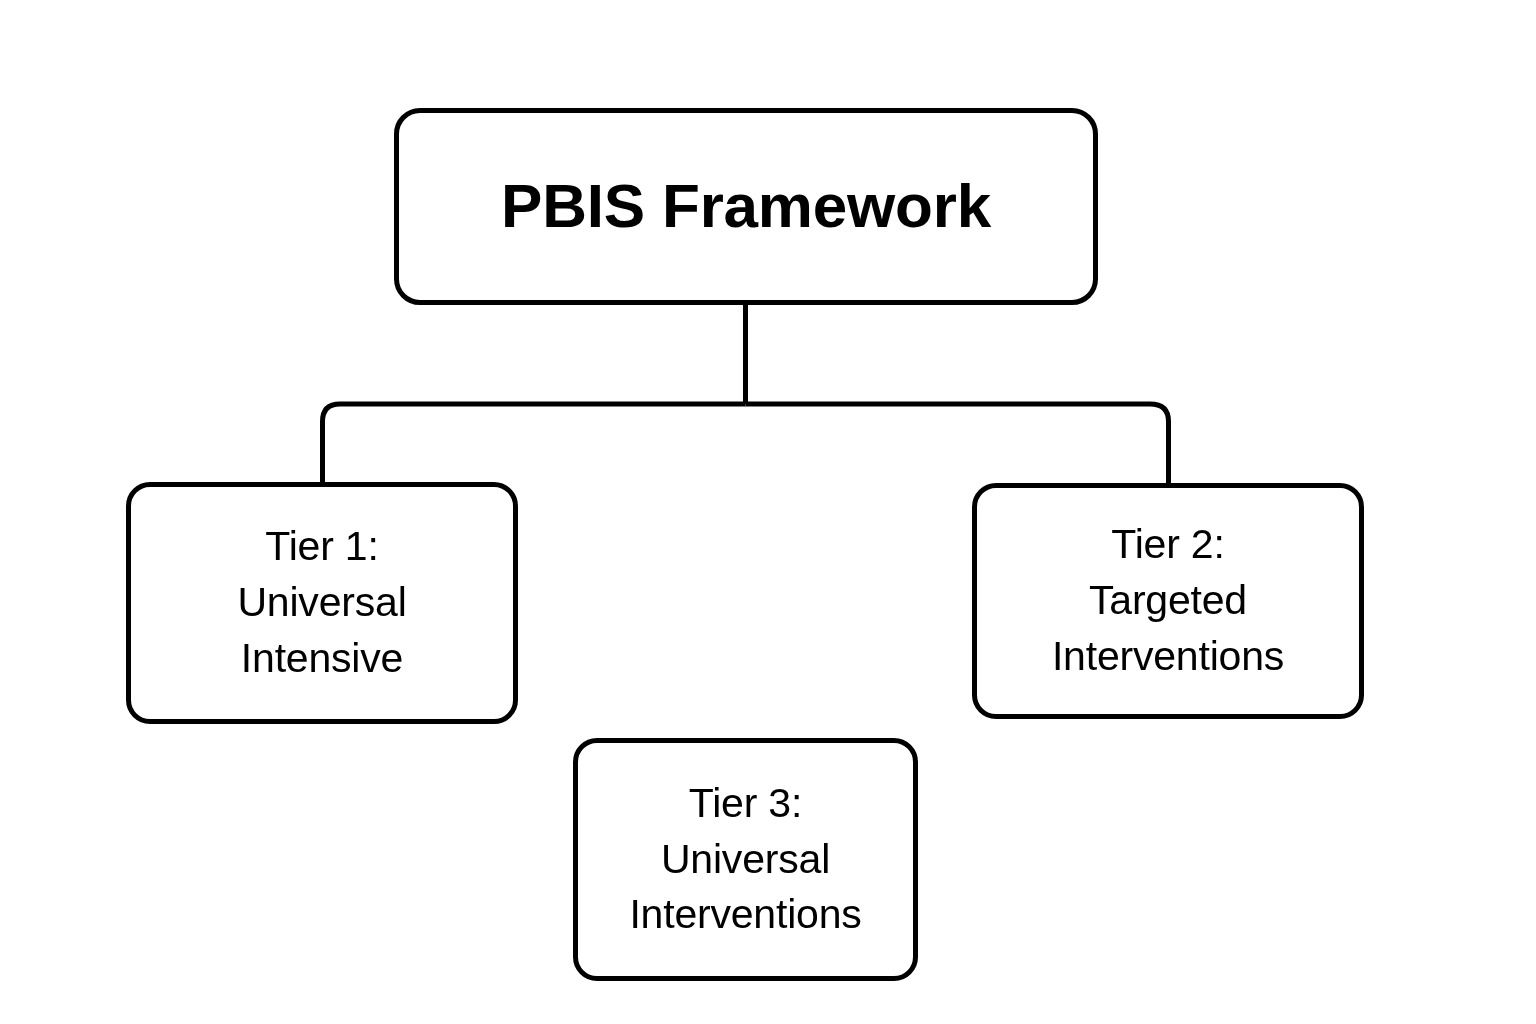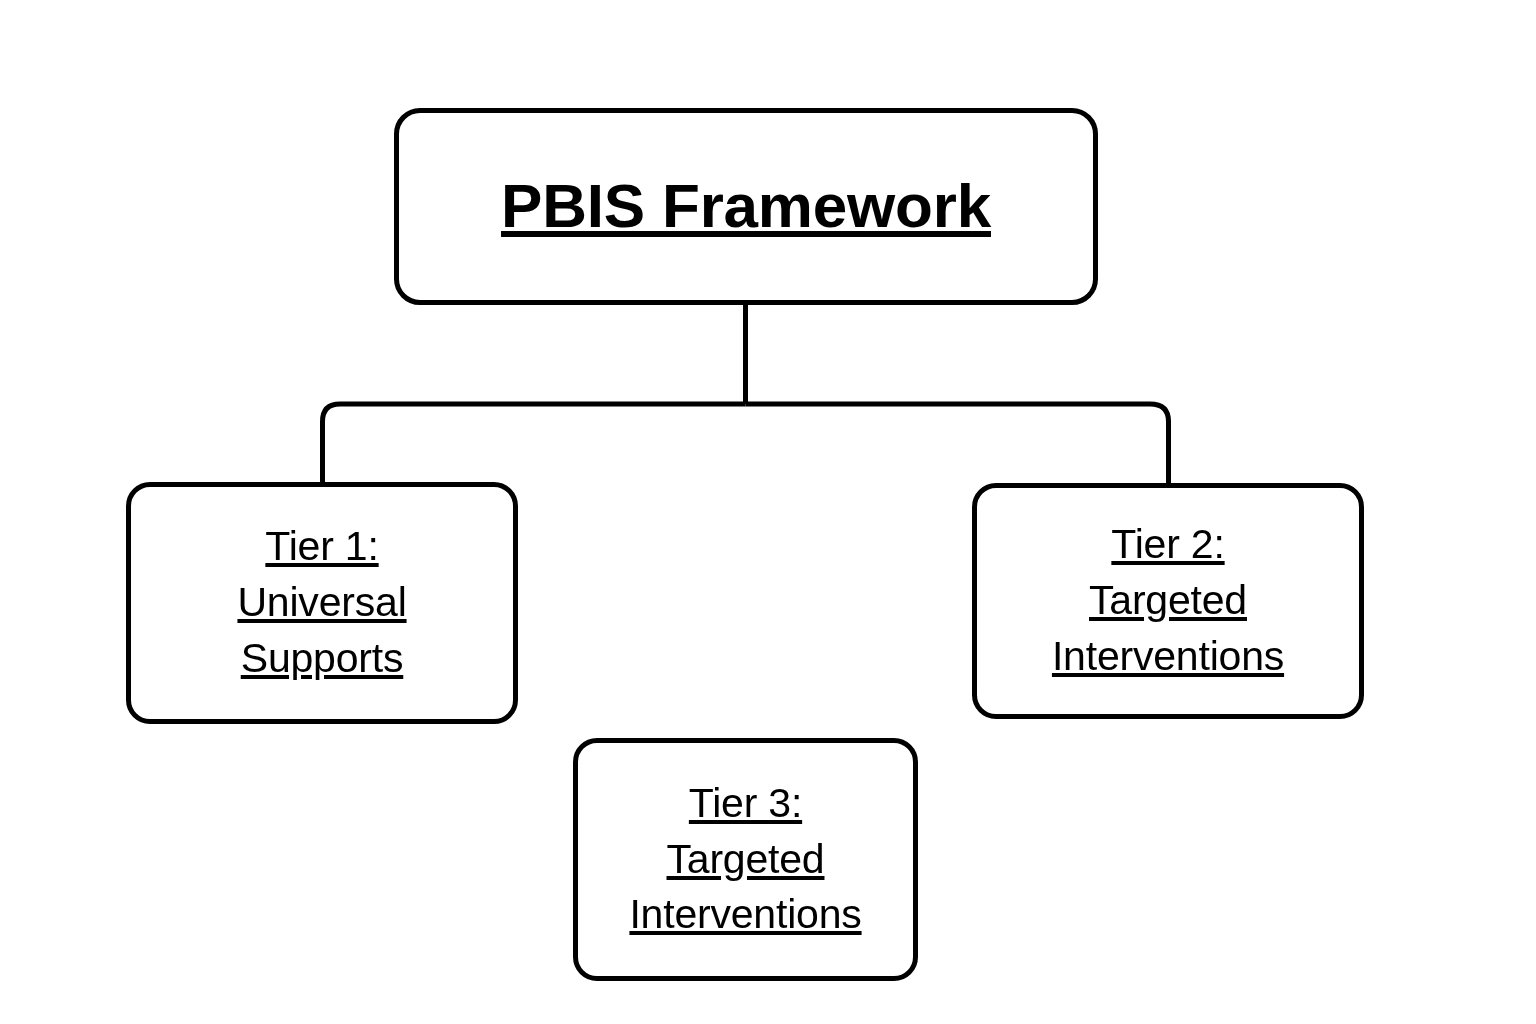--- a/index.html
+++ b/index.html
@@ -36,21 +36,20 @@
     align-items: center;
     justify-content: center;
     text-align: center;
     color: #000000;
     z-index: 2;
   }
   .node-label {
     white-space: pre-line;
     line-height: 1.36;
     letter-spacing: -0.2px;
-    text-decoration: underline;
   }
   
   #node-root {
     left: 394px;
     top: 108px;
     width: 704px;
     height: 197px;
     border-radius: 26px;
   }
   #node-root .node-label {
@@ -98,28 +97,28 @@
     <path d="M 745.5 404 L 1150 404 Q 1168.5 404 1168.5 421.5 L 1168.5 486" fill="none" stroke="#000000" stroke-width="5" stroke-linecap="butt" stroke-linejoin="round"></path>
   </svg>
 
   <div class="node" id="node-root">
     <span class="node-label">PBIS Framework</span>
   </div>
 
   <div class="node" id="node-tier1">
     <span class="node-label">Tier 1:
 Universal
-Supports</span>
+Intensive</span>
   </div>
 
   <div class="node" id="node-tier2">
     <span class="node-label">Tier 2:
 Targeted
 Interventions</span>
   </div>
 
   <div class="node" id="node-tier3">
     <span class="node-label">Tier 3:
-Targeted
+Universal
 Interventions</span>
   </div>
 
 </div>
 
 </body></html>

